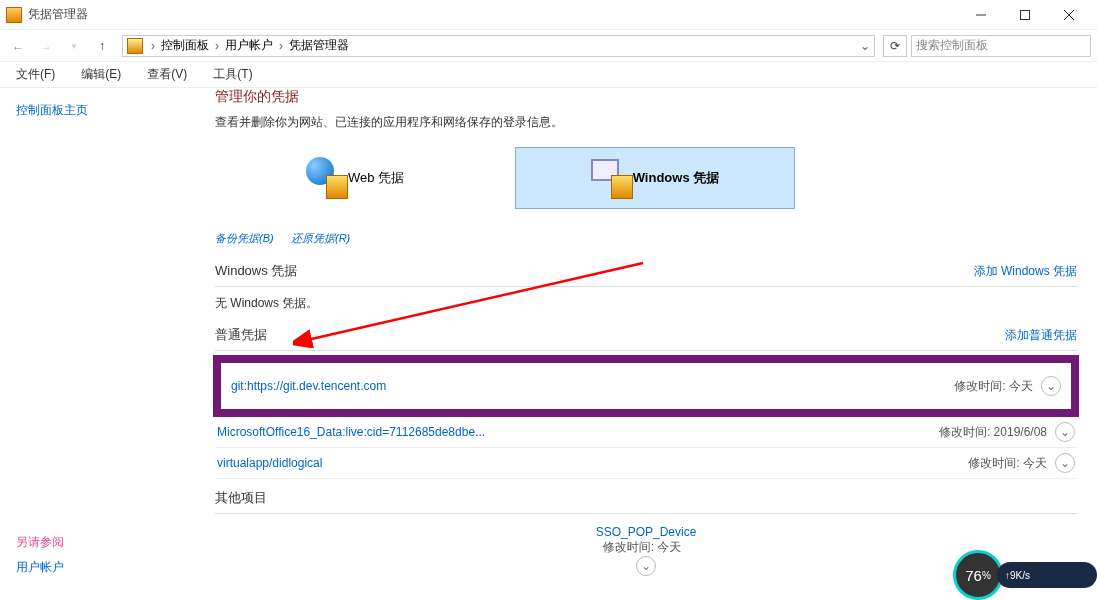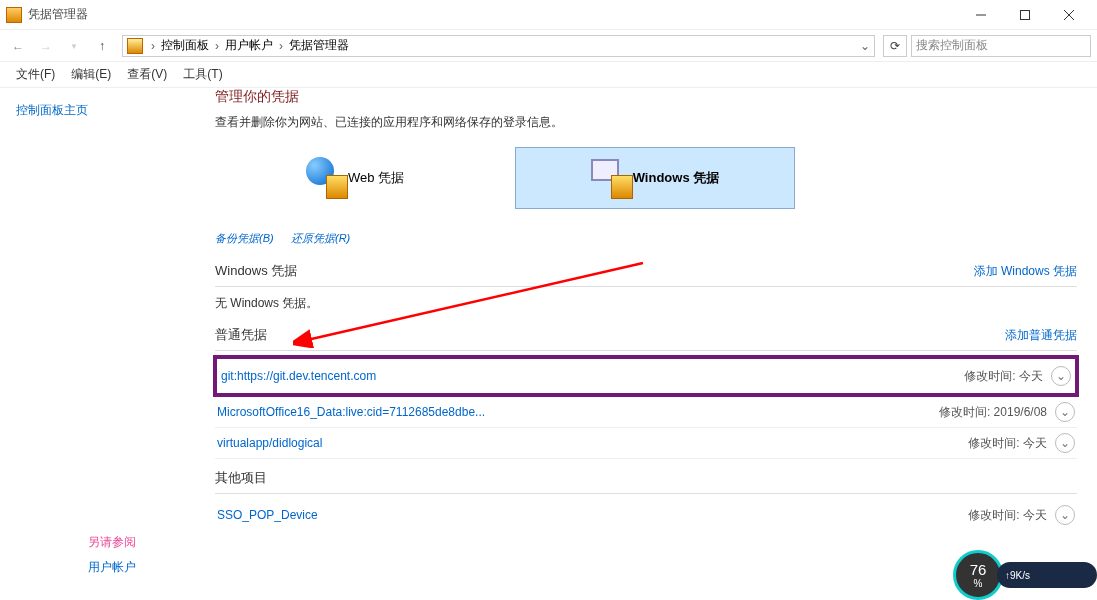--- a/index.html
+++ b/index.html
@@ -16,25 +16,25 @@
 .nav-btn { width:24px; height:24px; display:flex; align-items:center; justify-content:center; color:#888; }
 .nav-btn.enabled { color:#333; }
 .addr { flex:1; height:22px; border:1px solid #ccc; display:flex; align-items:center; padding:0 4px; margin:0 4px; }
 .addr .folder-icon { width:16px; height:16px; background: linear-gradient(#fe9,#d80); border:1px solid #b60; margin-right:6px; }
 .addr .crumb { padding:0 4px; }
 .addr .sep { color:#666; padding:0 2px; }
 .addr .dd { margin-left:auto; color:#666; }
 .refresh { width:24px; height:22px; border:1px solid #ccc; display:flex; align-items:center; justify-content:center; color:#444; }
 .search { width:180px; height:22px; border:1px solid #ccc; display:flex; align-items:center; padding:0 4px; color:#888; }
 
-.menubar { height:26px; display:flex; align-items:center; padding:0 16px; gap:16px; border-bottom:1px solid #eee; }
+.menubar { height:26px; display:flex; align-items:center; padding:0 16px; gap:26px; border-bottom:1px solid #eee; }
 .menubar span { font-size:12px; color:#333; }
 
 .content { display:flex; height: calc(600px - 88px); }
-.sidebar { width:195px; padding:14px 16px; display:flex; flex-direction:row; }
+.sidebar { width:195px; padding:14px 16px; display:flex; flex-direction:column; }
 .sidebar a { color:#0066cc; text-decoration:none; font-size:12px; margin-bottom:10px; }
 .sidebar .bottom { margin-top:auto; margin-bottom:10px; }
 .sidebar .bottom .h { color:#ec4899; margin-bottom:8px; }
 
 .main { flex:1; padding: 0 20px 8px 20px; overflow:hidden; }
 .page-title { color:#7f1d1d; font-size:14px; margin-top:0; margin-bottom:8px; }
 .subtitle { font-size:12px; color:#333; margin-bottom:16px; }
 
 .tiles { display:flex; gap:20px; margin-bottom:22px; }
 .tile { width:280px; height:62px; display:flex; align-items:center; justify-content:center; gap:0; border:1px solid transparent; }
@@ -53,26 +53,26 @@
 .sec-head { display:flex; align-items:baseline; border-bottom:1px solid #ddd; padding-bottom:6px; margin-bottom:6px; }
 .sec-head .h { font-size:13px; color:#333; }
 .sec-head a { margin-left:auto; color:#0066cc; text-decoration:none; font-size:12px; }
 .sec-body { font-size:12px; color:#333; padding:2px 0 10px 0; }
 
 .cred-row { display:flex; align-items:center; border-bottom:1px solid #eee; padding:5px 2px; }
 .cred-row .name { color:#0066cc; flex:1; font-size:12px; overflow:hidden; text-overflow:ellipsis; white-space:nowrap; }
 .cred-row .meta { color:#555; font-size:12px; margin-right:8px; }
 .cred-row .expand { width:20px; height:20px; border:1px solid #bbb; border-radius:50%; display:flex; align-items:center; justify-content:center; color:#777; font-size:12px; }
 
-.highlight-box { border:4px solid #701a75; padding:2px; margin:-2px -2px 0 -2px; }
+.highlight-box { border:8px solid #701a75; padding:8px; margin:-2px -2px 0 -2px; }
 
 .arrow-overlay { position:absolute; pointer-events:none; }
 
 .perf-widget { position:absolute; right:0; bottom:0; display:flex; align-items:center; }
-.perf-circle { width:50px; height:50px; border-radius:50%; background:#333;color:#fff;display:flex;align-items:center;justify-content:center;font-size:15px; border:3px solid #1cc;flex-direction:column; }
+.perf-circle { width:50px; height:50px; border-radius:50%; background:#333;color:#fff;display:flex;align-items:center;justify-content:center;font-size:15px; border:3px solid #1cc; }
 .perf-bar { width:100px; height:26px; background:#1a2a44; color:#fff; font-size:10px; display:flex; align-items:center; padding:0 8px; border-radius:13px; margin-left:-6px; }
 </style>
 </head>
 <body>
 
 <div class="titlebar">
   <div class="app-icon"></div>
   <div class="title">凭据管理器</div>
   <div class="win-controls">
     <div class="win-btn">
@@ -195,21 +195,21 @@
         <span class="name">virtualapp/didlogical</span>
         <span class="meta"><span>修改时间:</span> <span>今天</span></span>
         <span class="expand">⌄</span>
       </div>
     </div>
 
     <div class="section" style="margin-top:10px;">
       <div class="sec-head">
         <span class="h">其他项目</span>
       </div>
-      <div class="cred-row" style="border-bottom:none;">
+      <div class="cred-row" style="border-bottom:none;flex-direction:column;">
         <span class="name">SSO_POP_Device</span>
         <span class="meta"><span>修改时间:</span> <span>今天</span></span>
         <span class="expand">⌄</span>
       </div>
     </div>
 
   </div>
 </div>
 
 <div class="perf-widget">

